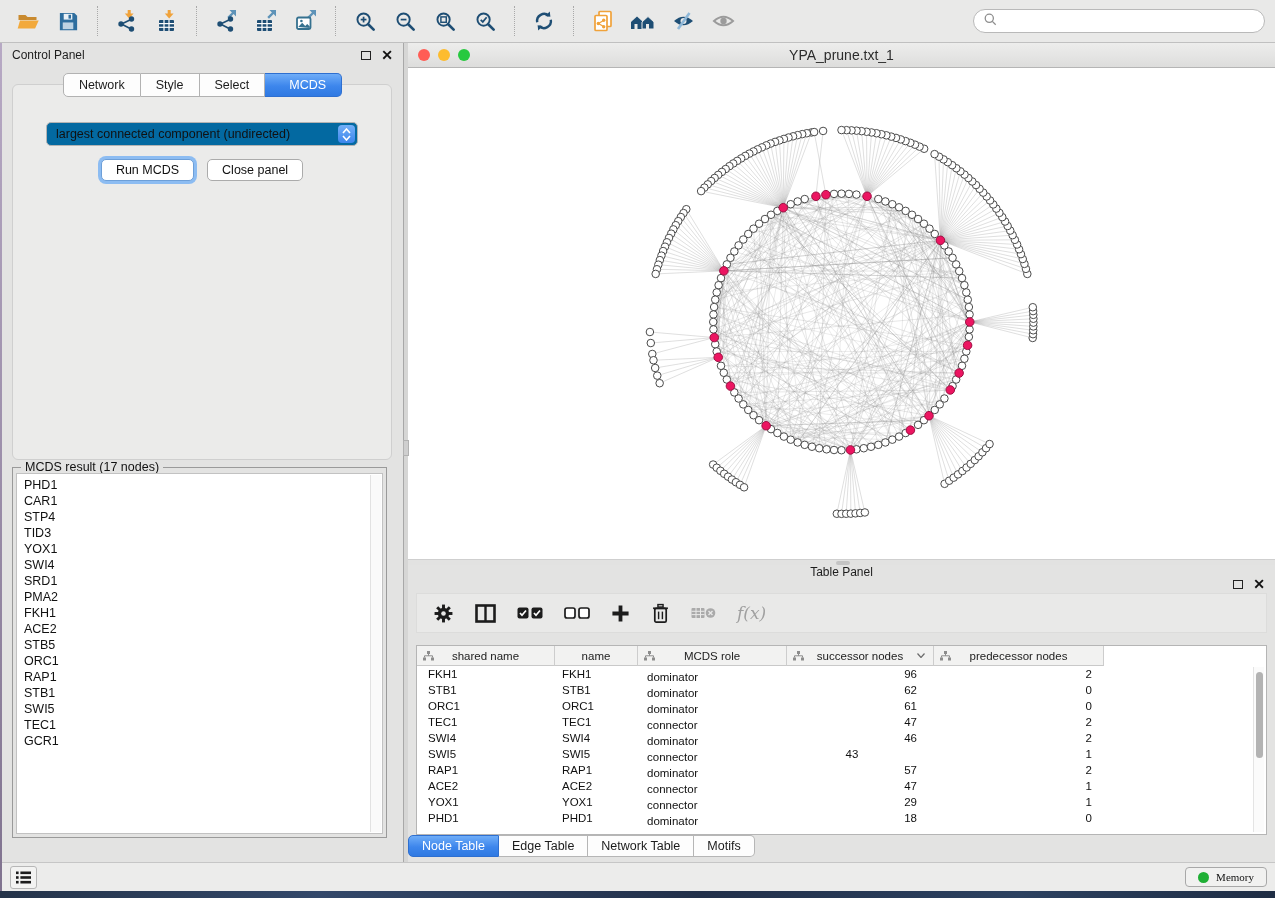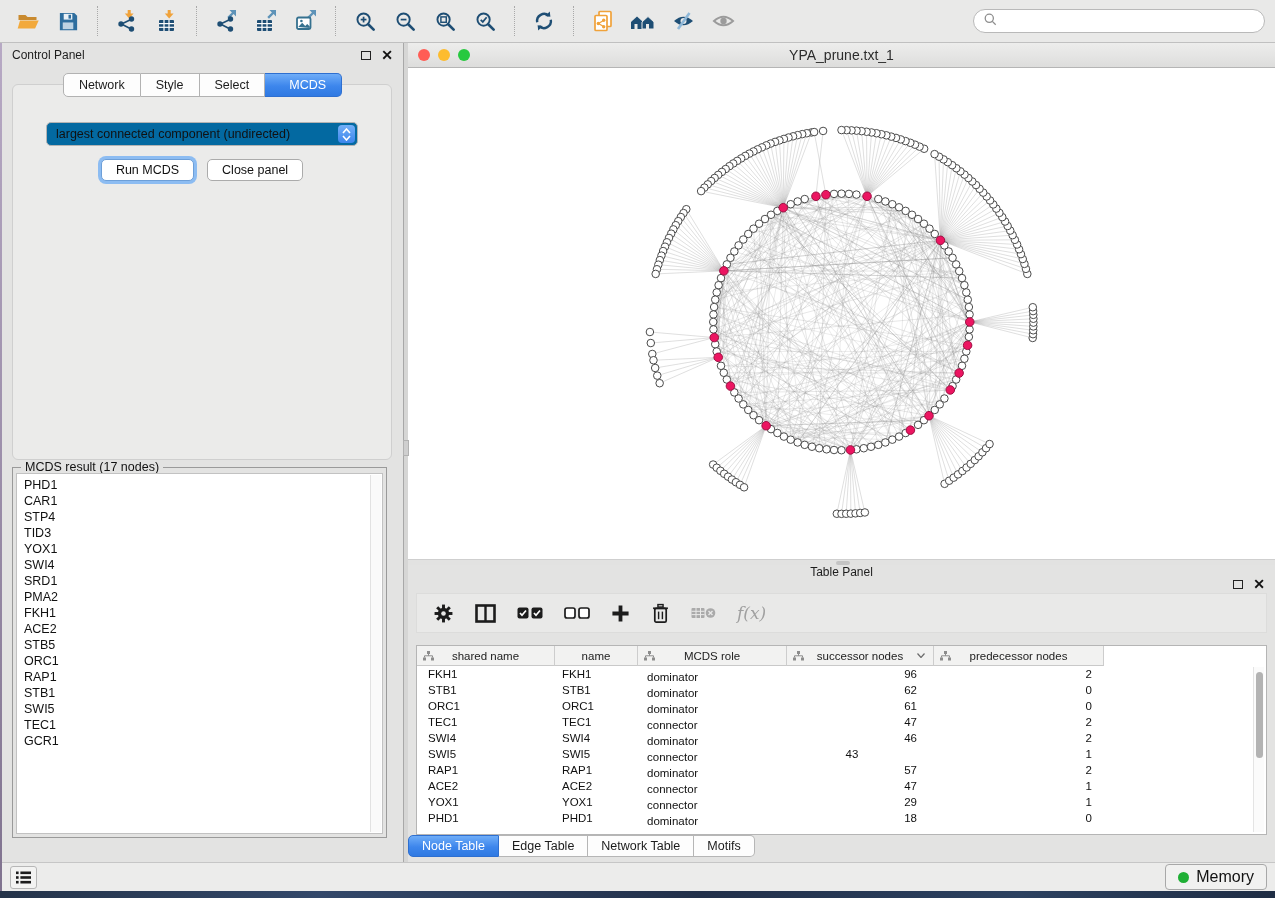--- a/index.html
+++ b/index.html
@@ -106,21 +106,21 @@
   .seg.active { background:linear-gradient(180deg,#6fadf8,#3d86ec 55%,#2f79e2); color:#fff; border-color:#2e6fd0; }
 
   
   .status-bar { position:absolute; left:2px; right:0; bottom:7px; height:29px; background:#ececeb;
                 border-top:1px solid #c6c6c6; display:flex; align-items:center; padding:0 8px; }
   .list-btn { width:27px; height:23px; background:#f3f3f2; border:1px solid #b7b7b7; border-radius:3px;
               display:flex; align-items:center; justify-content:center; cursor:pointer; }
   .memory-btn { margin-left:auto; display:flex; align-items:center; gap:7px; background:#f1f1f0;
                 border:1px solid #a8a8a8; border-radius:4px; padding:3px 12px; cursor:pointer; }
   .mem-dot { width:11px; height:11px; border-radius:50%; }
-  .memory-label { font-size:16px; color:#111; }
+  .memory-label { font-size:11px; color:#111;font-family:Liberation Serif, serif; }
 
   .wall-left { position:absolute; left:0; top:43px; bottom:7px; width:2px;
                background:linear-gradient(180deg,#b7a9c4,#80738f); }
   .wall-bottom { position:absolute; left:0; right:0; bottom:0; height:7px;
                  background:linear-gradient(90deg,#243349,#33486a 25%,#22304a 55%,#2c4160 80%,#1f2d44); }
 </style>
 </head>
 <body>
 
 <div class="screen">

